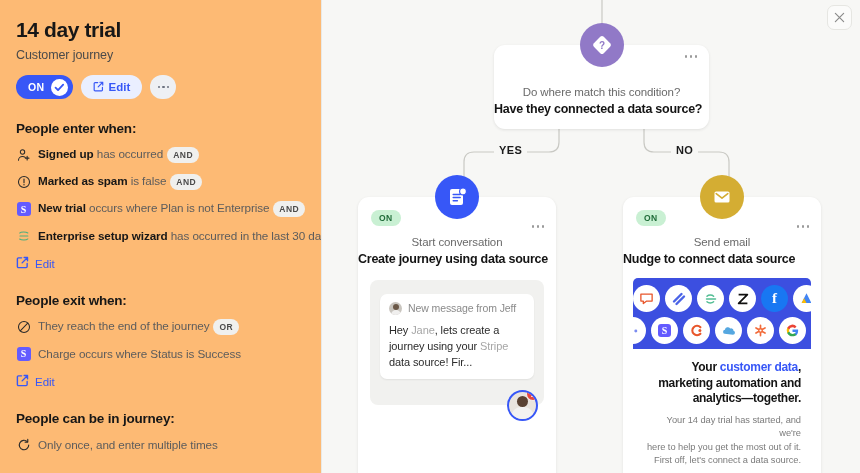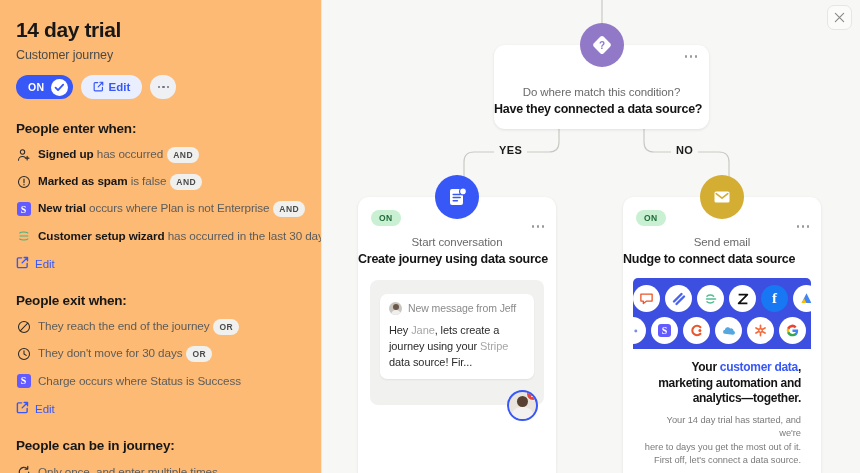--- a/index.html
+++ b/index.html
@@ -201,21 +201,21 @@
       </div>
 
       <div class="rule">
         <span class="ico">
           <svg width="14" height="14" viewBox="0 0 16 16">
               <path d="M3 4.6c1.5-1.6 7.4-1.6 9.4 0" stroke="#4fae7e" stroke-width="1.2" fill="none" stroke-linecap="round"></path>
               <path d="M3.4 8h9" stroke="#4fae7e" stroke-width="1.2" stroke-linecap="round"></path>
               <path d="M3 11.4c2 1.6 7.9 1.6 9.4 0" stroke="#4fae7e" stroke-width="1.2" fill="none" stroke-linecap="round"></path>
             </svg>
         </span>
-        <span class="txt"><b>Customer setup wizard</b> <span>has occurred in the last 30 days</span></span>
+        <span class="txt"><b>Enterprise setup wizard</b> <span>has occurred in the last 30 days</span></span>
       </div>
 
       <div class="edit-link">
         <span>
           <svg width="13" height="13" viewBox="0 0 14 14">
               <path d="M6 2H2.6A1.1 1.1 0 0 0 1.5 3.1v8.3A1.1 1.1 0 0 0 2.6 12.5h8.3a1.1 1.1 0 0 0 1.1-1.1V8" stroke="#3757f7" stroke-width="1.5" fill="none" stroke-linecap="round"></path>
               <path d="M8.8 1.6h3.6v3.6M12.4 1.6 6.6 7.4" stroke="#3757f7" stroke-width="1.5" fill="none" stroke-linecap="round" stroke-linejoin="round"></path>
             </svg>
         </span>
         <span>Edit</span>
@@ -228,29 +228,20 @@
       <div class="rule">
         <span class="ico">
           <svg width="14" height="14" viewBox="0 0 16 16">
               <circle cx="8" cy="8" r="6.3" stroke="#2a2a2a" stroke-width="1.2" fill="none"></circle>
               <path d="M3.7 12.3 12.3 3.7" stroke="#2a2a2a" stroke-width="1.2" stroke-linecap="round"></path>
             </svg>
         </span>
         <span class="txt"><span>They reach the end of the journey</span><span class="chip">OR</span></span>
       </div>
 
-      <div class="rule">
-        <span class="ico">
-          <svg width="14" height="14" viewBox="0 0 16 16">
-              <circle cx="8" cy="8" r="6.3" stroke="#2a2a2a" stroke-width="1.2" fill="none"></circle>
-              <path d="M8 4.4V8l2.5 1.6" stroke="#2a2a2a" stroke-width="1.2" fill="none" stroke-linecap="round" stroke-linejoin="round"></path>
-            </svg>
-        </span>
-        <span class="txt"><span>They don't move for 30 days</span><span class="chip">OR</span></span>
-      </div>
 
       <div class="rule">
         <span class="ico">
             <span class="stripe-s">S</span>
           </span>
         <span class="txt"><span>Charge occurs where Status is Success</span></span>
       </div>
 
       <div class="edit-link">
         <span>
@@ -439,19 +430,19 @@
                   <path d="M4.5 9.1a3.7 3.7 0 0 1 0-2.3V5H2.4a6.2 6.2 0 0 0 0 5.6z" fill="#fbbc04"></path>
                   <path d="M8 4.5c1 0 1.8.3 2.5 1l1.8-1.8A6.1 6.1 0 0 0 2.4 5l2.1 1.8A3.7 3.7 0 0 1 8 4.5z" fill="#ea4335"></path>
                 </svg>
             </span>
 
           </div>
         </div>
 
         <div class="email-body">
           <div class="email-head"><span>Your </span><span class="hl">customer data</span><span>,</span><br><span>marketing automation and</span><br><span>analytics—together.</span></div>
-          <div class="email-copy"><span>Your 14 day trial has started, and we're</span><br><span>here to days you get the most out of it.</span><br><span>First off, let's connect a data source.</span></div>
+          <div class="email-copy"><span>Your 14 day trial has started, and we're</span><br><span>here to help you get the most out of it.</span><br><span>First off, let's connect a data source.</span></div>
 
         </div>
       </div>
     </div>
   </main>
 </div>
 
 </body></html>

